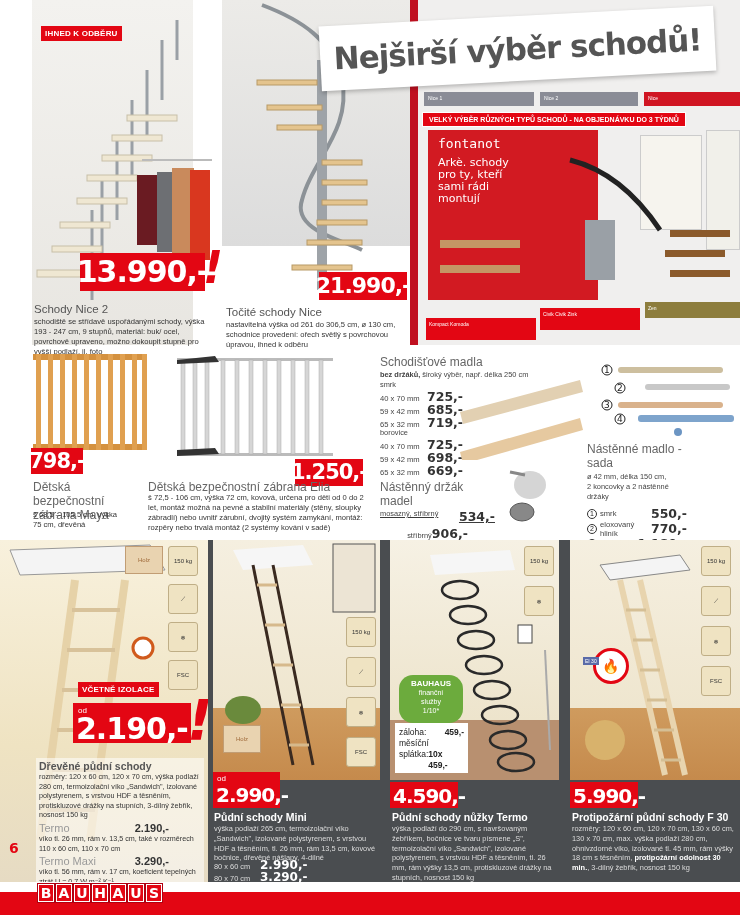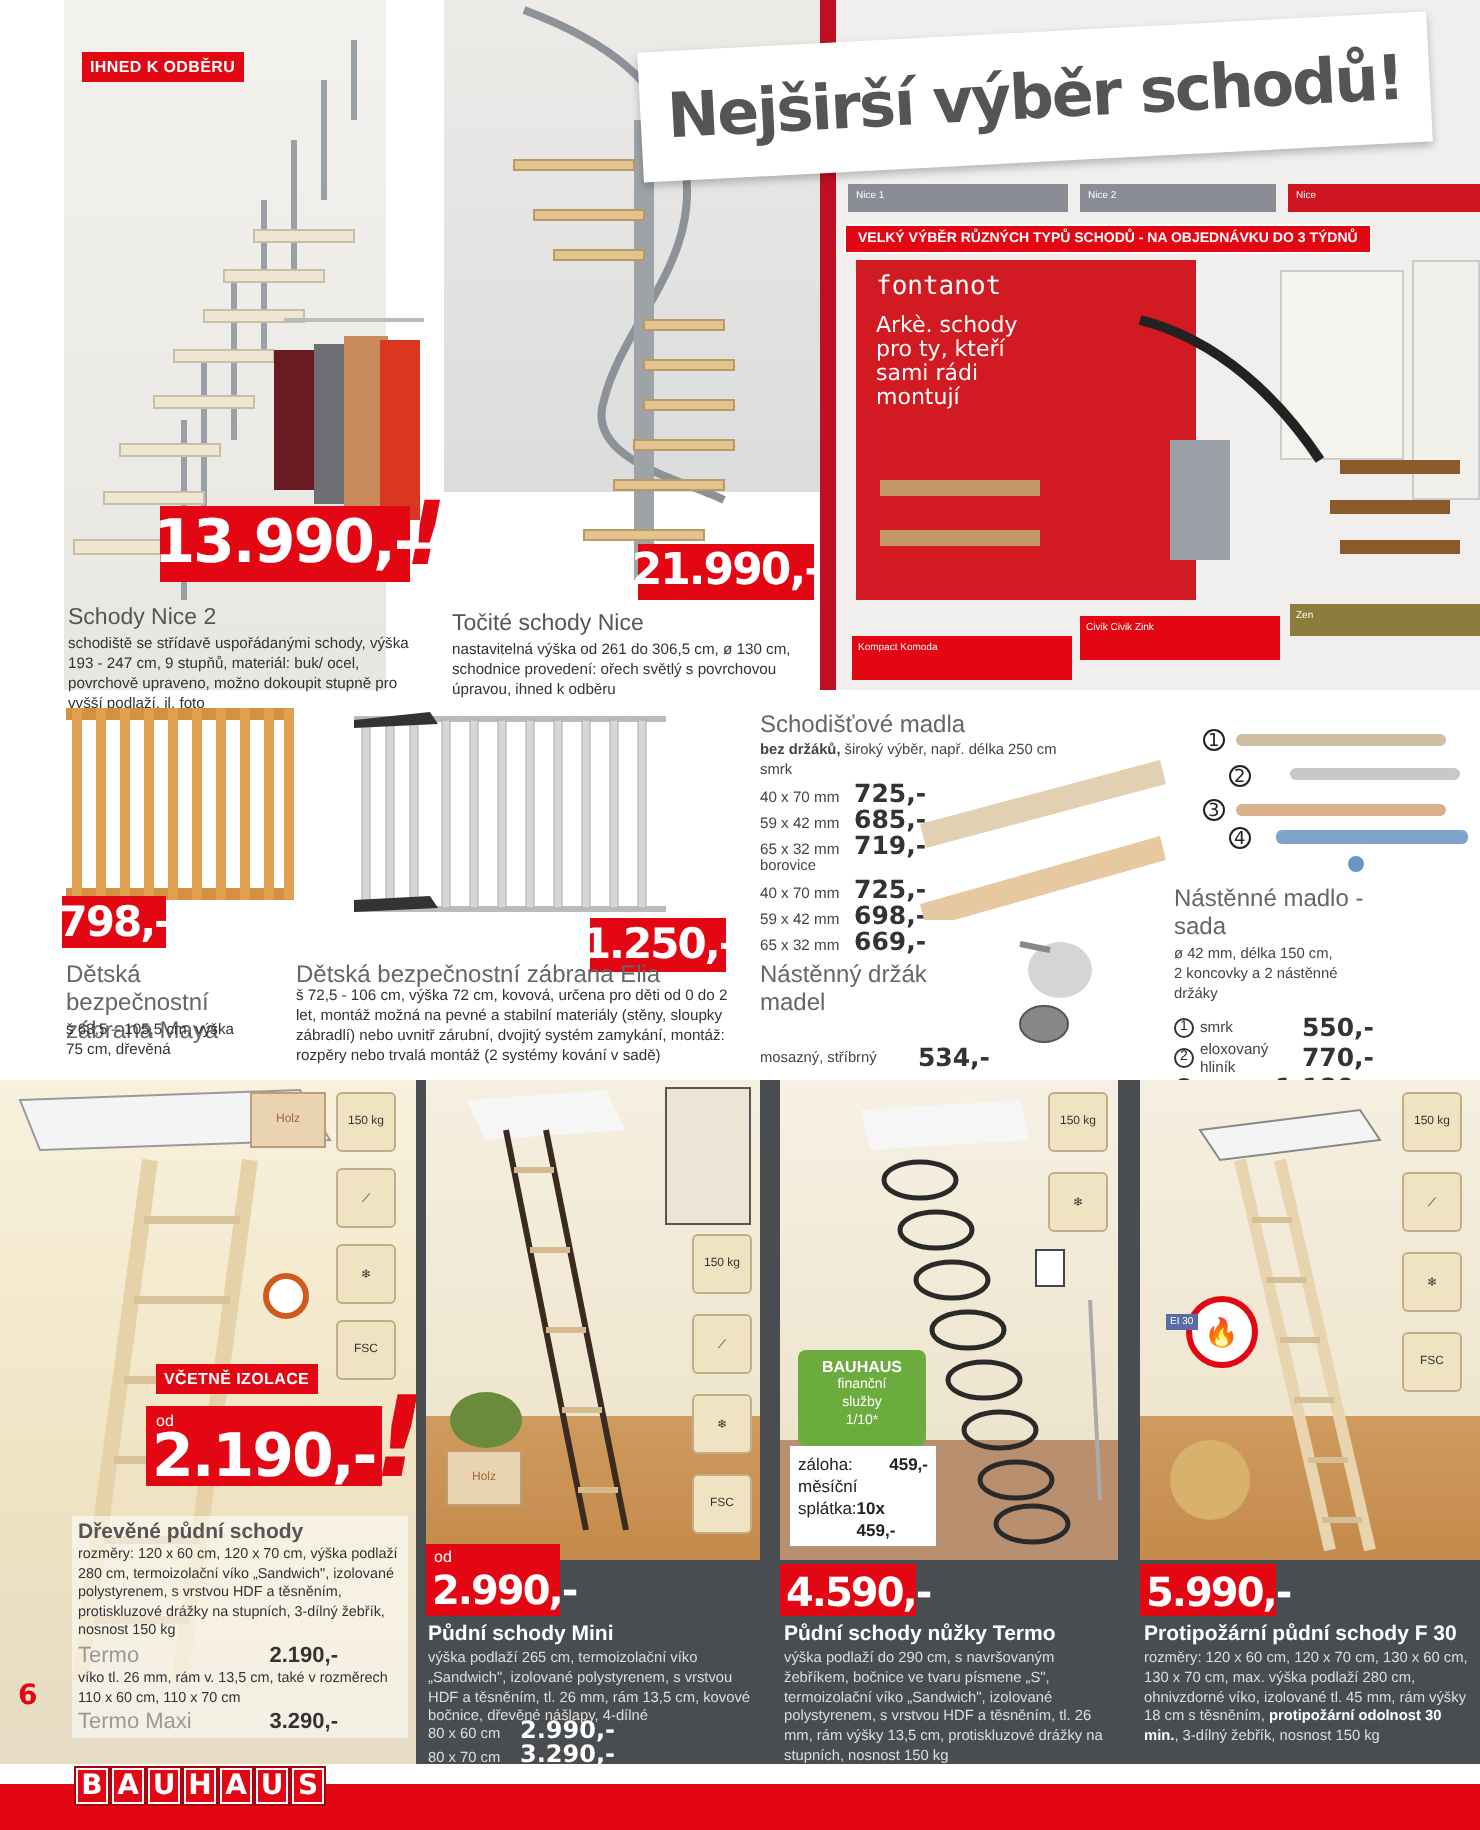--- a/index.html
+++ b/index.html
@@ -241,21 +241,21 @@
   <path d="M5 42 L 125 10 L 128 22 L 8 54 Z" fill="#e2d0b2"></path>
   <path d="M5 82 L 125 48 L 128 60 L 8 94 Z" fill="#e6c9a0"></path>
 </svg>
 <svg class="abs" style="left:500px; top:460px;" width="60" height="70">
   <ellipse cx="30" cy="25" rx="16" ry="14" fill="#d5d5d5"></ellipse>
   <path d="M10 12 L 25 15" stroke="#888" stroke-width="3"></path>
   <ellipse cx="22" cy="52" rx="12" ry="9" fill="#888" stroke="#555"></ellipse>
 </svg>
 <div class="abs" style="left:380px; top:480px; width:115px;">
   <div class="section-title">Nástěnný držák madel</div>
-  <div style="display:flex; justify-content:space-between; align-items:center; margin-top:13px;">
+  <div style="display:flex; justify-content:space-between; align-items:flex-start; margin-top:1px;text-decoration:underline;">
     <span style="font-size:7.4px; color:#444;">mosazný, stříbrný</span>
     <span style="font-weight:bold; font-size:12.5px; color:#333; font-family:'DejaVu Sans',sans-serif;">534,-</span>
   </div>
   <div style="display:flex; justify-content:center; align-items:baseline; margin-top:2px;">
     <span style="font-size:7.4px; color:#444;">stříbrný</span>
     <span style="font-weight:bold; font-size:12.5px; color:#333; font-family:'DejaVu Sans',sans-serif;">906,-</span>
   </div>
 </div>
 
 <svg class="abs" style="left:600px; top:362px;" width="140" height="75">
@@ -333,20 +333,21 @@
     <div style="font-size:7.2px; line-height:9.6px; color:#333;">rozměry: 120 x 60 cm, 120 x 70 cm, výška podlaží 280 cm, termoizolační víko „Sandwich", izolované polystyrenem, s vrstvou HDF a těsněním, protiskluzové drážky na stupních, 3-dílný žebřík, nosnost 150 kg</div>
     <div style="display:flex; justify-content:space-between; margin-top:2px; width:130px;">
       <span style="font-size:11px; color:#999;">Termo</span>
       <span style="font-size:11px; font-weight:bold; color:#333;">2.190,-</span>
     </div>
     <div style="font-size:7.2px; line-height:9.6px; color:#333;">víko tl. 26 mm, rám v. 13,5 cm, také v rozměrech 110 x 60 cm, 110 x 70 cm</div>
     <div style="display:flex; justify-content:space-between; margin-top:2px; width:130px;">
       <span style="font-size:11px; color:#999;">Termo Maxi</span>
       <span style="font-size:11px; font-weight:bold; color:#333;">3.290,-</span>
     </div>
+    <div style="font-size:7.2px; line-height:9.6px; color:#333;">víko tl. 56 mm, rám v. 17 cm, koeficient tepelných ztrát U = 0,7 W.m⁻².K⁻¹</div>
   </div>
 </div>
 <div id="page-num" class="abs">6</div>
 
 <div class="panel panel-dark" style="left:208px; width:177px;">
   <div class="photo" style="left:5px; right:5px;"></div>
   <svg class="svg-fill" style="left:5px;" width="170" height="240">
     <polygon points="20,10 90,5 100,25 30,30" fill="#f6f6f6"></polygon>
     <path d="M40 25 L 80 225" stroke="#3a2a20" stroke-width="3"></path>
     <path d="M60 25 L 100 225" stroke="#3a2a20" stroke-width="3"></path>
@@ -394,21 +395,21 @@
       <ellipse cx="102" cy="150" rx="18" ry="9"></ellipse>
         <ellipse cx="110" cy="175" rx="18" ry="9"></ellipse>
       <ellipse cx="118" cy="200" rx="18" ry="9"></ellipse>
         <ellipse cx="126" cy="222" rx="18" ry="9"></ellipse>
     </g>
     <rect x="128" y="85" width="14" height="18" fill="#fff" stroke="#444"></rect>
     <line x1="155" y1="110" x2="160" y2="210" stroke="#aaa" stroke-width="2"></line>
   </svg>
   <div class="iconbox" style="left:139px; top:6px;">150 kg</div>
   <div class="iconbox" style="left:139px; top:46px;">❄</div>
-  <div class="abs" style="left:14px; top:135px; width:64px; height:48px; background:#6cab3d; border-radius:4px; color:#fff; font-size:7px; text-align:center; padding-top:4px; line-height:9px;">
+  <div class="abs" style="left:14px; top:135px; width:64px; height:48px; background:#6cab3d; border-radius:14px; color:#fff; font-size:7px; text-align:center; padding-top:4px; line-height:9px;">
     <div style="font-weight:bold; font-size:8px;">BAUHAUS</div>
     <div>finanční</div>
     <div>služby</div>
     <div>1/10*</div>
   </div>
   <div class="abs" style="left:10px; top:183px; width:73px; height:50px; background:#fff; color:#222; font-size:8.5px; padding:4px 4px; line-height:11px;">
     <div style="display:flex; justify-content:space-between;">
         <span>záloha:</span>
         <b>459,-</b>
       </div>

